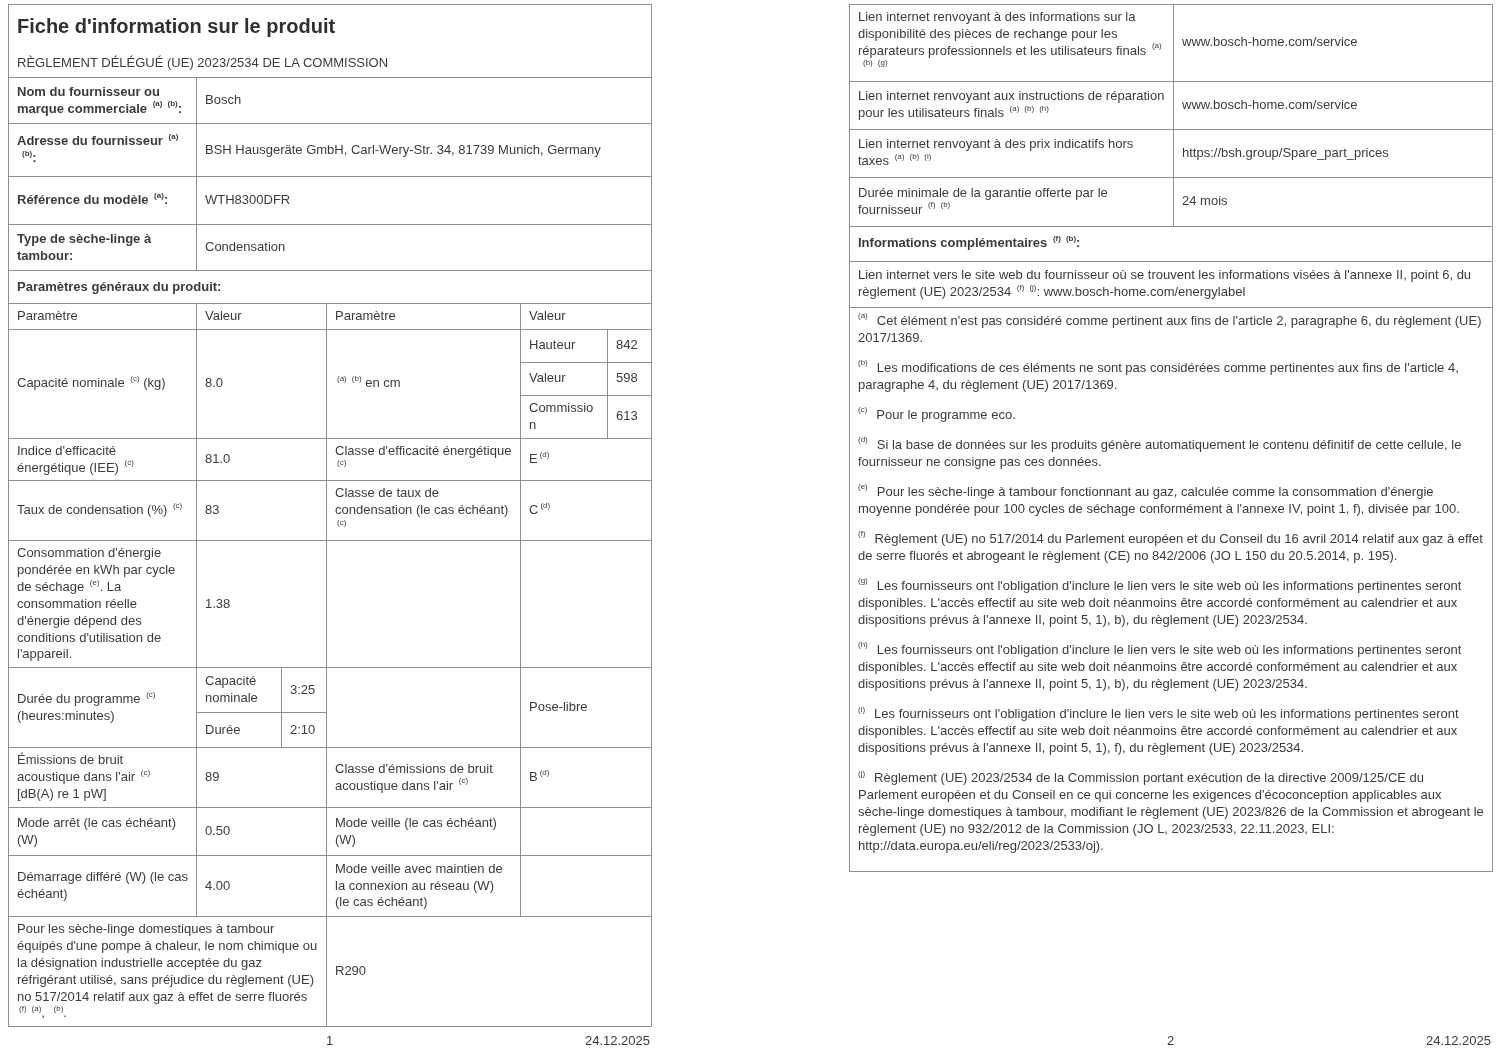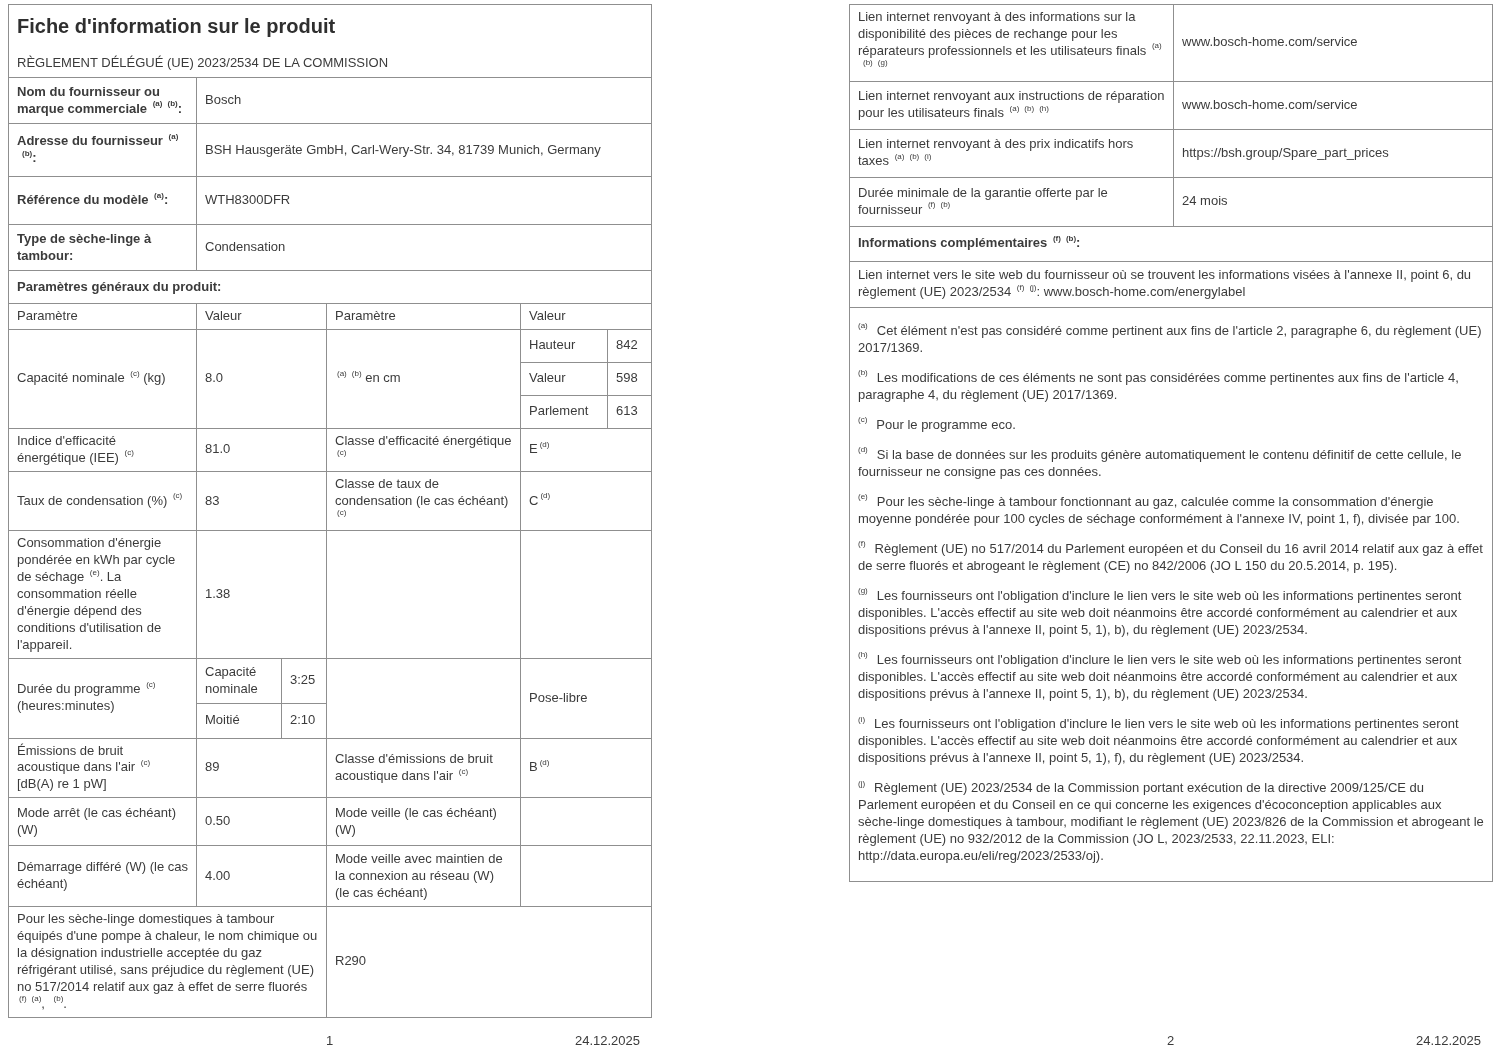--- a/index.html
+++ b/index.html
@@ -12,25 +12,25 @@
   .tbl td{border:1px solid #8f8f8f;padding:4px 8px;vertical-align:middle;
           font-size:13px;line-height:1.3;color:#3b3b3b;word-wrap:break-word;}
   .title-cell{padding:8px 9px 10px 9px;vertical-align:top;}
   .doc-title{font-size:20px;font-weight:bold;margin:2px 0 16px 0;color:#2f2f2f;}
   .doc-subtitle{font-size:13px;}
   .b{font-weight:bold;margin-left:19px;}
   .c{text-align:left;}
   sup.sp{font-size:8px;line-height:0;position:relative;top:-1px;margin-left:2px;}
   sup.sp + sup.sp{margin-left:5px;}
   .fncell{vertical-align:top;padding:6px 10px;}
-  .fn{margin:10px 0 13px 0;line-height:1.31;font-size:13px;}
+  .fn{margin:0 0 13px 0;line-height:1.31;font-size:13px;}
   .fn sup.sp{margin-left:0;margin-right:9px;}
   .footer{position:absolute;top:1033px;width:643px;font-size:13px;color:#3b3b3b;}
   .footer .num{position:absolute;left:0;width:100%;text-align:center;}
-  .footer .date{position:absolute;right:11px;}
+  .footer .date{position:absolute;right:1px;}
   #f1{left:8px;} #f2{left:849px;}
 </style>
 </head>
 <body>
 
 <div class="page" id="p1">
   <table class="tbl">
     <colgroup>
       <col style="width:188px">
         <col style="width:85px">
@@ -76,21 +76,21 @@
       <td colspan="2" rowspan="3" class="c">8.0</td>
       <td rowspan="3" class="c"><sup class="sp">(a)</sup><sup class="sp">(b)</sup> en cm</td>
       <td class="c">Hauteur</td>
       <td class="c">842</td>
     </tr>
     <tr style="height:33px">
       <td class="c">Valeur</td>
       <td class="c">598</td>
     </tr>
     <tr style="height:33px">
-      <td class="c">Parlement</td>
+      <td class="c">Commission</td>
       <td class="c">613</td>
     </tr>
     <tr style="height:34px">
       <td>Indice d'efficacité énergétique (IEE) <sup class="sp">(c)</sup></td>
       <td colspan="2" class="c">81.0</td>
       <td>Classe d'efficacité énergétique <sup class="sp">(c)</sup></td>
       <td colspan="2" class="c">E<sup class="sp">(d)</sup></td>
     </tr>
     <tr style="height:51px">
       <td>Taux de condensation (%) <sup class="sp">(c)</sup></td>
@@ -105,21 +105,21 @@
       <td colspan="2"></td>
     </tr>
     <tr style="height:45px">
       <td rowspan="2">Durée du programme <sup class="sp">(c)</sup> (heures:minutes)</td>
       <td class="c">Capacité nominale</td>
       <td class="c">3:25</td>
       <td rowspan="2"></td>
       <td colspan="2" rowspan="2">Pose-libre</td>
     </tr>
     <tr style="height:35px">
-      <td class="c">Moitié</td>
+      <td class="c">Durée</td>
       <td class="c">2:10</td>
     </tr>
     <tr style="height:48px">
       <td>Émissions de bruit acoustique dans l'air <sup class="sp">(c)</sup> [dB(A) re 1 pW]</td>
       <td colspan="2" class="c">89</td>
       <td>Classe d'émissions de bruit acoustique dans l'air <sup class="sp">(c)</sup></td>
       <td colspan="2" class="c">B<sup class="sp">(d)</sup></td>
     </tr>
     <tr style="height:48px">
       <td>Mode arrêt (le cas échéant) (W)</td>

